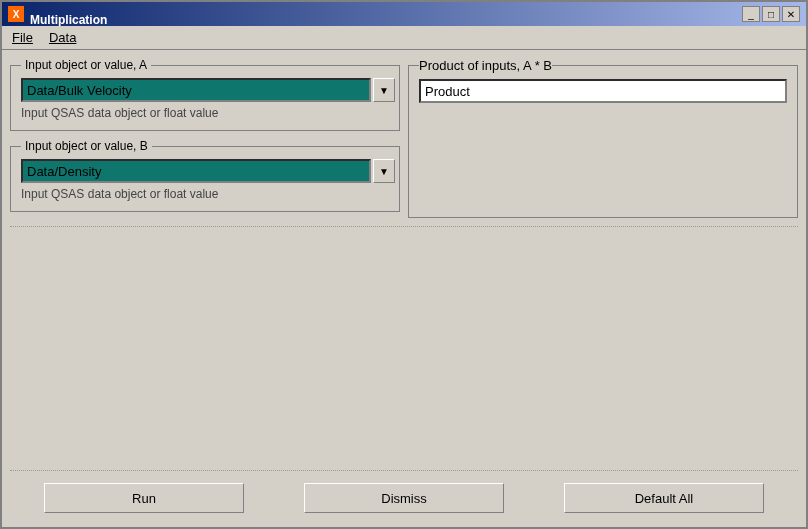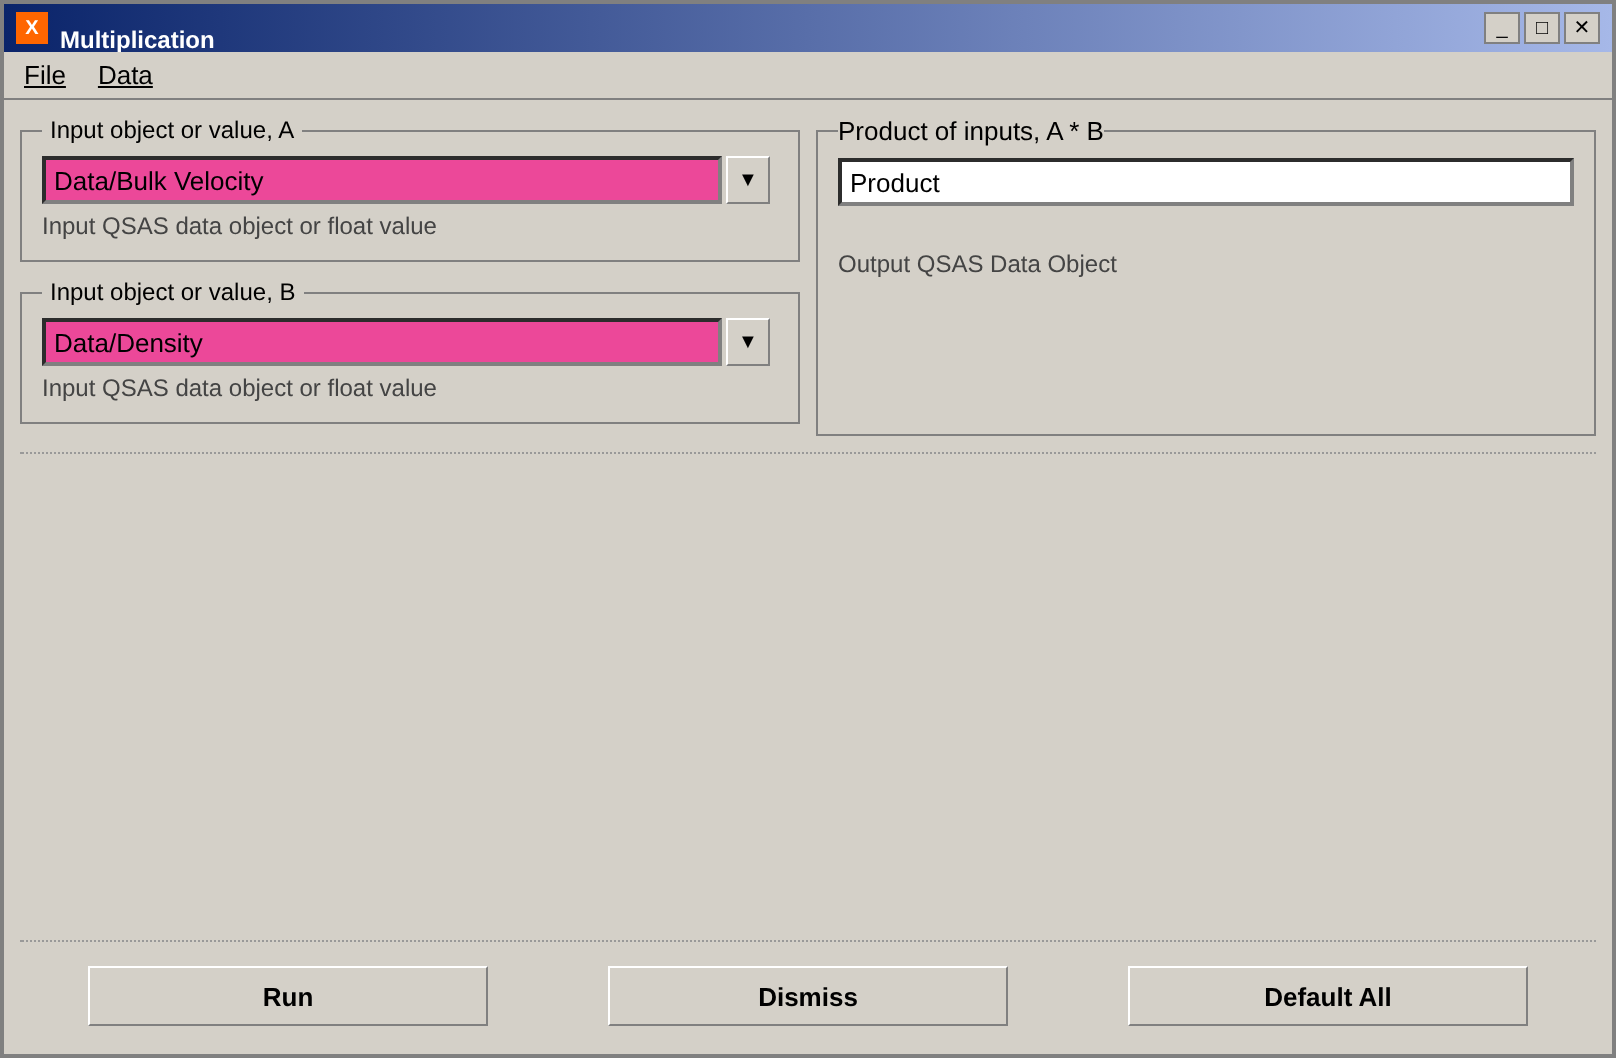--- a/index.html
+++ b/index.html
@@ -112,21 +112,21 @@
 
     .left-panels {
       display: flex;
       flex-direction: column;
       gap: 8px;
       flex: 1;
     }
 
     .fieldset {
       border: 1px solid #808080;
-      padding: 6px 14px 10px 10px;
+      padding: 6px 4px 10px 10px;
       background: #d4d0c8;
       position: relative;
     }
 
     .fieldset legend {
       font-size: 12px;
       padding: 0 4px;
       color: #000;
     }
 
@@ -134,21 +134,21 @@
       display: flex;
       align-items: center;
       gap: 2px;
       margin-bottom: 4px;
     }
 
     .text-input {
       flex: 1;
       height: 24px;
       border: 2px inset #808080;
-      background: #ec4899;
+      background: #0f766e;
       padding: 2px 4px;
       font-size: 13px;
       outline: none;
     }
 
     .dropdown-btn {
       width: 22px;
       height: 24px;
       background: #d4d0c8;
       border: 1px solid #808080;
@@ -219,21 +219,20 @@
     .action-btn {
       flex: 1;
       height: 30px;
       background: #d4d0c8;
       border: 1px solid #808080;
       border-top: 1px solid #ffffff;
       border-left: 1px solid #ffffff;
       font-size: 13px;
       cursor: pointer;
       max-width: 200px;
-      font-weight: bold;
     }
   </style>
 </head>
 <body>
 
 <div class="window">
 
   <div class="title-bar">
     <div class="title-bar-left">
       <div class="title-bar-icon">
@@ -276,21 +275,20 @@
           </div>
           <div class="hint-text">Input QSAS data object or float value</div>
         </fieldset>
 
       </div>
 
       <div class="right-panel">
         <fieldset class="product-fieldset">
           <legend>Product of inputs, A * B</legend>
           <input class="product-input" type="text" value="Product" style="">
-          <div class="hint-text">Output QSAS Data Object</div>
         </fieldset>
       </div>
 
     </div>
 
     <hr class="divider-dotted">
 
     <div class="middle-section"></div>
 
     <hr class="bottom-divider">

